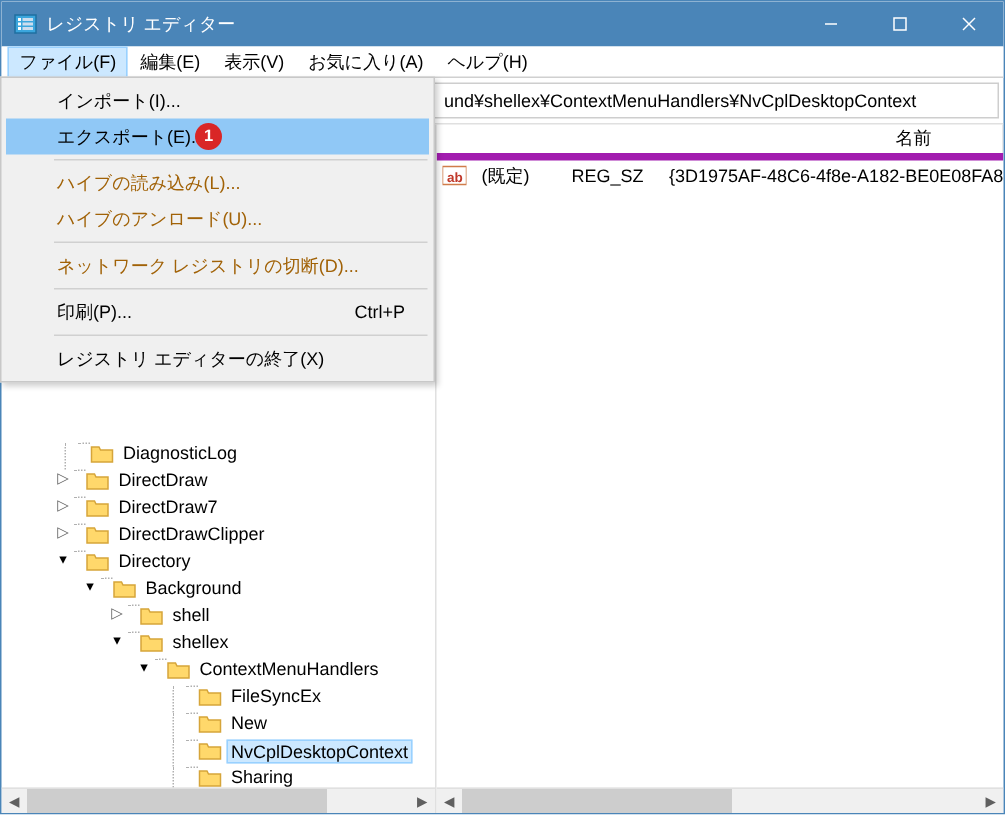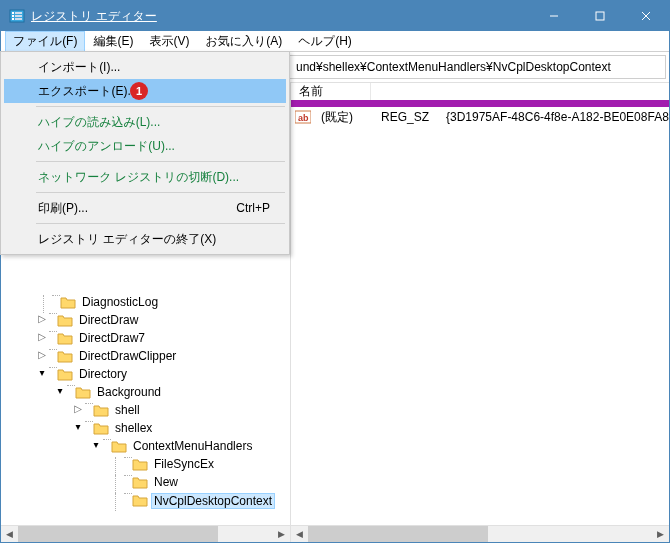--- a/index.html
+++ b/index.html
@@ -1,48 +1,48 @@
 <!DOCTYPE html>
 <html><head>
 <meta charset="utf-8">
 <style>
   * { box-sizing: border-box; margin: 0; padding: 0; }
   body { font-family: "Yu Gothic UI", "Meiryo", sans-serif; font-size: 12px; background: #fff; }
   .window { width: 670px; height: 543px; border: 1px solid #4a85b8; display: flex; flex-direction: column; overflow: hidden; }
   .titlebar { background: #4a85b8; color: #fff; height: 30px; display: flex; align-items: center; padding: 0 0 0 8px; }
   .titlebar .icon { width: 16px; height: 16px; margin-right: 6px; }
-  .titlebar .title { flex: 1; font-size: 12px; text-decoration: underline; }
+  .titlebar .title { flex: 1; font-size: 12px; }
   .titlebar .btns { display: flex; }
   .titlebar .btn { width: 46px; height: 30px; display: flex; align-items: center; justify-content: center; color: #fff; }
   .menubar { background: #fff; border-bottom: 1px solid #d0d0d0; height: 21px; display: flex; align-items: center; padding: 0 4px; font-size: 12px; position: relative; }
   .menubar .menuitem { padding: 2px 8px; }
   .menubar .menuitem.active { background: #cce8ff; border: 1px solid #99d1ff; padding: 1px 7px; }
   .dropdown { position: absolute; left: 0; top: 51px; width: 290px; background: #f0f0f0; border: 1px solid #c8c8c8; box-shadow: 2px 2px 4px rgba(0,0,0,0.2); z-index: 100; padding: 3px; }
   .dropdown .gutter { position: absolute; left: 3px; top: 3px; bottom: 3px; width: 26px; background: #f0f0f0; }
   .dropdown .ditem { position: relative; height: 24px; display: flex; align-items: center; padding-left: 34px; padding-right: 16px; }
   .dropdown .ditem.highlight { background: #90c8f6; }
   .dropdown .ditem .label { flex: 1; }
   .dropdown .ditem .accel { color: #000; }
-  .dropdown .ditem.disabled { color: #15803d; }
+  .dropdown .ditem.disabled { color: #a16207; }
   .dropdown .sep { height: 1px; background: #d0d0d0; margin: 3px 1px 3px 32px; }
   .badge { position: absolute; left: 126px; width: 18px; height: 18px; border-radius: 50%; background: #d92626; color: #fff; display: flex; align-items: center; justify-content: center; font-weight: bold; font-size: 11px; top: 50%; transform: translateY(-50%); }
   .addressbar { height: 24px; border: 1px solid #cecece; display: flex; align-items: center; padding: 0 6px; margin: 3px; font-size: 12px; white-space: nowrap; overflow: hidden; }
   .content { flex: 1; display: flex; overflow: hidden; border-top: 1px solid #e0e0e0; }
   .leftpane { width: 290px; border-right: 1px solid #e0e0e0; overflow: hidden; position: relative; }
   .rightpane { flex: 1; overflow: hidden; display: flex; flex-direction: column; }
   .tree { padding-top: 212px; padding-left: 4px; font-size: 12px; color: #000; height: calc(100% - 17px); overflow: hidden; }
   .treerow { display: flex; align-items: flex-start; height: 18px; white-space: nowrap; }
   .treerow .indent { display: inline-block; }
   .treerow .twist { width: 14px; display: inline-flex; justify-content: center; color: #666; font-size: 10px; }
   .treerow .folder { width: 16px; height: 14px; margin-right: 3px; }
   .treerow .tlabel { padding: 0 3px; }
   .treerow.selected .tlabel { background: #cce8ff; border: 1px solid #99d1ff; padding: 0 2px; }
   .treerow .vline { display:inline-block; border-left: 1px dotted #b0b0b0; height: 18px; width: 9px; }
   .treerow .hline { display:inline-block; border-top: 1px dotted #b0b0b0; width: 8px; height: 1px; vertical-align: middle; }
-  .headerrow { display: flex; border-bottom: 7px solid #a21caf; height: 24px; align-items: center; font-size: 12px; }
+  .headerrow { display: flex; border-bottom: 5px solid #a21caf; height: 24px; align-items: flex-end; font-size: 12px; flex-direction: column; }
   .headerrow .col { padding: 0 8px; border-right: 1px solid #e8e8e8; height: 100%; display: flex; align-items: center; }
   .datarow { display: flex; height: 20px; align-items: center; font-size: 12px; justify-content: space-between; }
   .datarow .col { padding: 0 8px; white-space: nowrap; overflow: hidden; }
   .datarow .ricon { width: 16px; height: 14px; margin-left: 4px; margin-right: 2px; flex-shrink:0;}
   .scroll-h { height: 17px; background: #f0f0f0; border-top: 1px solid #e0e0e0; display: flex; align-items: center; }
   .scroll-h .arrow { width: 17px; height: 17px; display: flex; align-items: center; justify-content: center; color: #606060; font-size: 9px; }
   .scroll-h .track { flex: 1; height: 17px; background: #f0f0f0; position: relative; }
   .scroll-h .thumb { position: absolute; height: 17px; background: #cdcdcd; }
 </style>
 </head>
@@ -197,20 +197,29 @@
           </div>
         <div class="treerow selected">
             <span class="indent" style="width:110px"></span>
             <span class="vline"></span>
             <span class="hline"></span>
             <svg class="folder" viewBox="0 0 16 14">
               <path d="M1 3h5l1 2h8v8H1z" fill="#ffd86b" stroke="#d6a53a"></path>
             </svg>
             <span class="tlabel">NvCplDesktopContext</span>
           </div>
+        <div class="treerow">
+            <span class="indent" style="width:110px"></span>
+            <span class="vline"></span>
+            <span class="hline"></span>
+            <svg class="folder" viewBox="0 0 16 14">
+              <path d="M1 3h5l1 2h8v8H1z" fill="#ffd86b" stroke="#d6a53a"></path>
+            </svg>
+            <span class="tlabel">Sharing</span>
+          </div>
 
       </div>
       <div class="scroll-h">
         <div class="arrow">◀</div>
         <div class="track">
             <div class="thumb" style="left:0; width:200px"></div>
           </div>
         <div class="arrow">▶</div>
       </div>
     </div>

